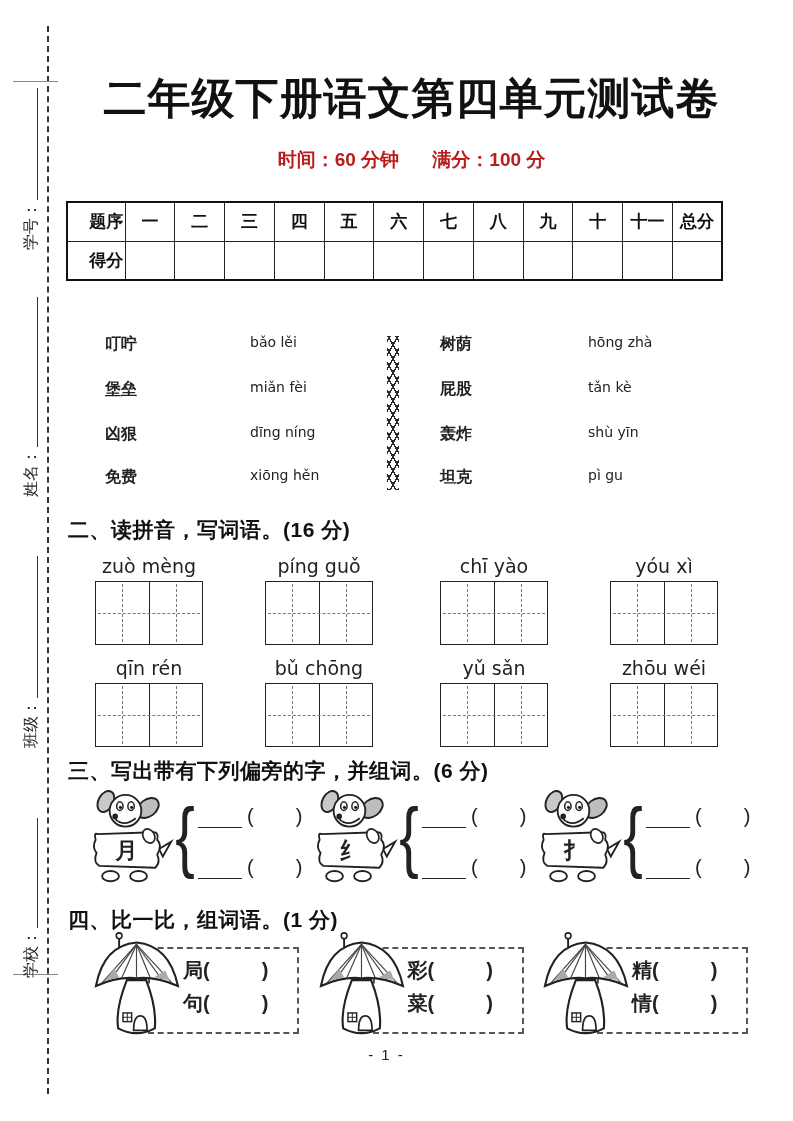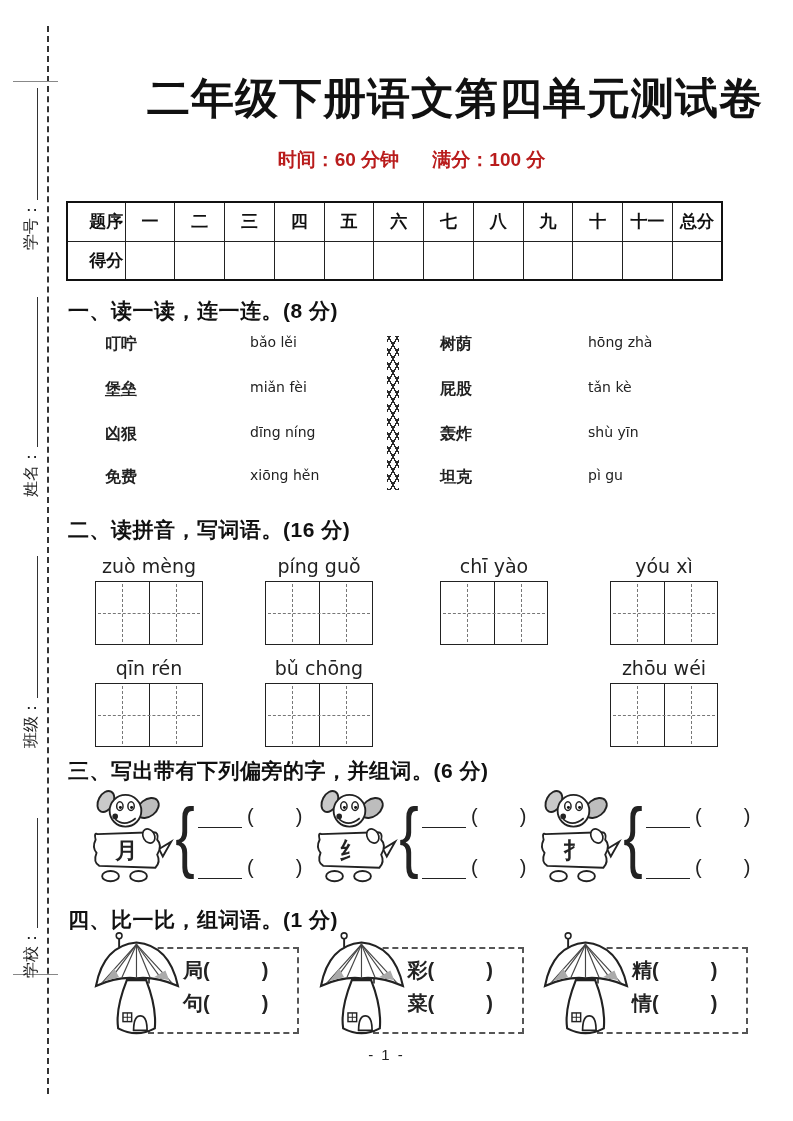--- a/index.html
+++ b/index.html
@@ -22,21 +22,21 @@
     font-size:16px; color:#222;
   }
   .mfield .mline { flex:1; border-bottom:1.5px solid #333; margin:0 0 4px 2px; height:14px; }
   #mf-id    { top:250px; width:162px; }
   #mf-name  { top:497px; width:200px; }
   #mf-class { top:748px; width:192px; }
   #mf-school{ top:978px; width:160px; }
 
   
   .title {
-    position:absolute; left:60px; right:30px; top:70px; text-align:right;
+    position:absolute; left:60px; right:30px; top:70px; text-align:center;
     font-size:43px; font-weight:700; letter-spacing:1px; color:#111;
   }
   .meta {
     position:absolute; left:60px; right:30px; top:147px; text-align:center;
     font-size:19px; font-weight:700; color:#b91c1c;
   }
   .meta span { margin:0 14px; }
 
   
   table.score {
@@ -151,21 +151,20 @@
       <td></td>
           <td></td>
       <td></td>
           <td></td>
       <td></td>
           <td></td>
     </tr>
   </tbody>
     </table>
 
-  <div class="shead" id="h1">一、读一读，连一连。(8 分)</div>
 
   <span class="m-word" style="left:105px; top:334px">叮咛</span>
   <span class="m-py py" style="left:250px; top:334px">bǎo lěi</span>
   <span class="m-word" style="left:440px; top:334px">树荫</span>
   <span class="m-py py" style="left:588px; top:334px">hōng zhà</span>
 
   <span class="m-word" style="left:105px; top:379px">堡垒</span>
   <span class="m-py py" style="left:250px; top:379px">miǎn fèi</span>
   <span class="m-word" style="left:440px; top:379px">屁股</span>
   <span class="m-py py" style="left:588px; top:379px">tǎn kè</span>
@@ -215,20 +214,27 @@
 
   <div class="p-unit" style="left:95px;  top:657px">
     <div class="plabel py">qīn rén</div>
     <div class="gbox">
         <div class="gcell"></div>
         <div class="gcell"></div>
       </div>
   </div>
   <div class="p-unit" style="left:265px; top:657px">
     <div class="plabel py">bǔ chōng</div>
+    <div class="gbox">
+        <div class="gcell"></div>
+        <div class="gcell"></div>
+      </div>
+  </div>
+  <div class="p-unit" style="left:440px; top:657px">
+    <div class="plabel py">yǔ sǎn</div>
     <div class="gbox">
         <div class="gcell"></div>
         <div class="gcell"></div>
       </div>
   </div>
   <div class="p-unit" style="left:610px; top:657px">
     <div class="plabel py">zhōu wéi</div>
     <div class="gbox">
         <div class="gcell"></div>
         <div class="gcell"></div>

